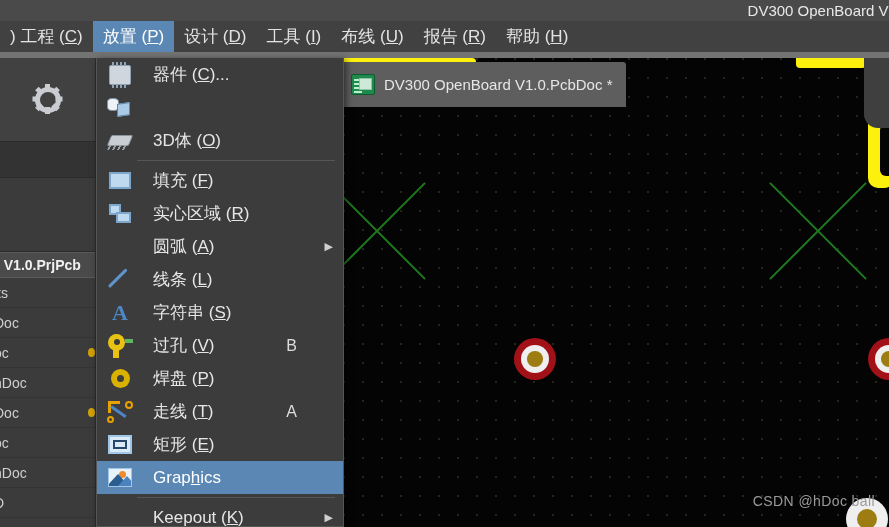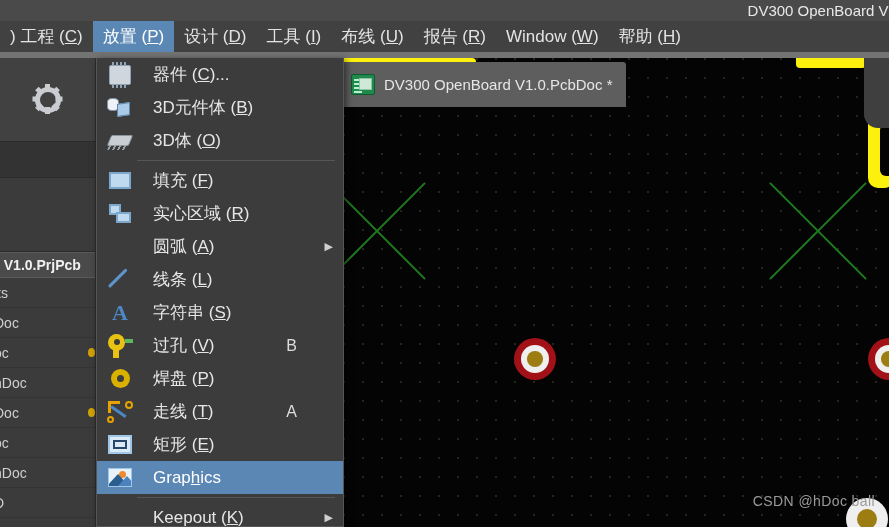--- a/index.html
+++ b/index.html
@@ -207,21 +207,20 @@
   <div class="ttext">DV300 OpenBoard V1.</div>
 </div>
 
 <div id="menubar">
     <div class="mbitem"><span>) 工程 (<span class="ul">C</span>)</span></div>
     <div class="mbitem sel"><span>放置 (<span class="ul">P</span>)</span></div>
     <div class="mbitem"><span>设计 (<span class="ul">D</span>)</span></div>
     <div class="mbitem"><span>工具 (<span class="ul">I</span>)</span></div>
     <div class="mbitem"><span>布线 (<span class="ul">U</span>)</span></div>
     <div class="mbitem"><span>报告 (<span class="ul">R</span>)</span></div>
-    <div class="mbitem"><span>Window (<span class="ul">W</span>)</span></div>
     <div class="mbitem"><span>帮助 (<span class="ul">H</span>)</span></div>
   </div>
 
 <div id="leftpanel">
   <div id="lp-toolstrip">
     <div class="gear">
       <i style="transform:rotate(0deg)"></i>
         <i style="transform:rotate(45deg)"></i>
       <i style="transform:rotate(90deg)"></i>
         <i style="transform:rotate(135deg)"></i>
@@ -317,21 +316,20 @@
       </span>
       <span class="lbl">器件 (<span class="ul">C</span>)...</span>
     </div>
     <div class="mi">
       <span class="ico">
         <span style="position:relative;width:26px;height:22px;display:block">
           <span class="ic-cyl" style="position:absolute;left:0;top:1px"></span>
           <span class="ic-cube" style="position:absolute;left:10px;top:6px"></span>
         </span>
       </span>
-      <span class="lbl">3D元件体 (<span class="ul">B</span>)</span>
     </div>
     <div class="mi">
       <span class="ico">
         <span class="ic-dip"></span>
       </span>
       <span class="lbl">3D体 (<span class="ul">O</span>)</span>
     </div>
     <div class="sep"></div>
     <div class="mi">
       <span class="ico">

